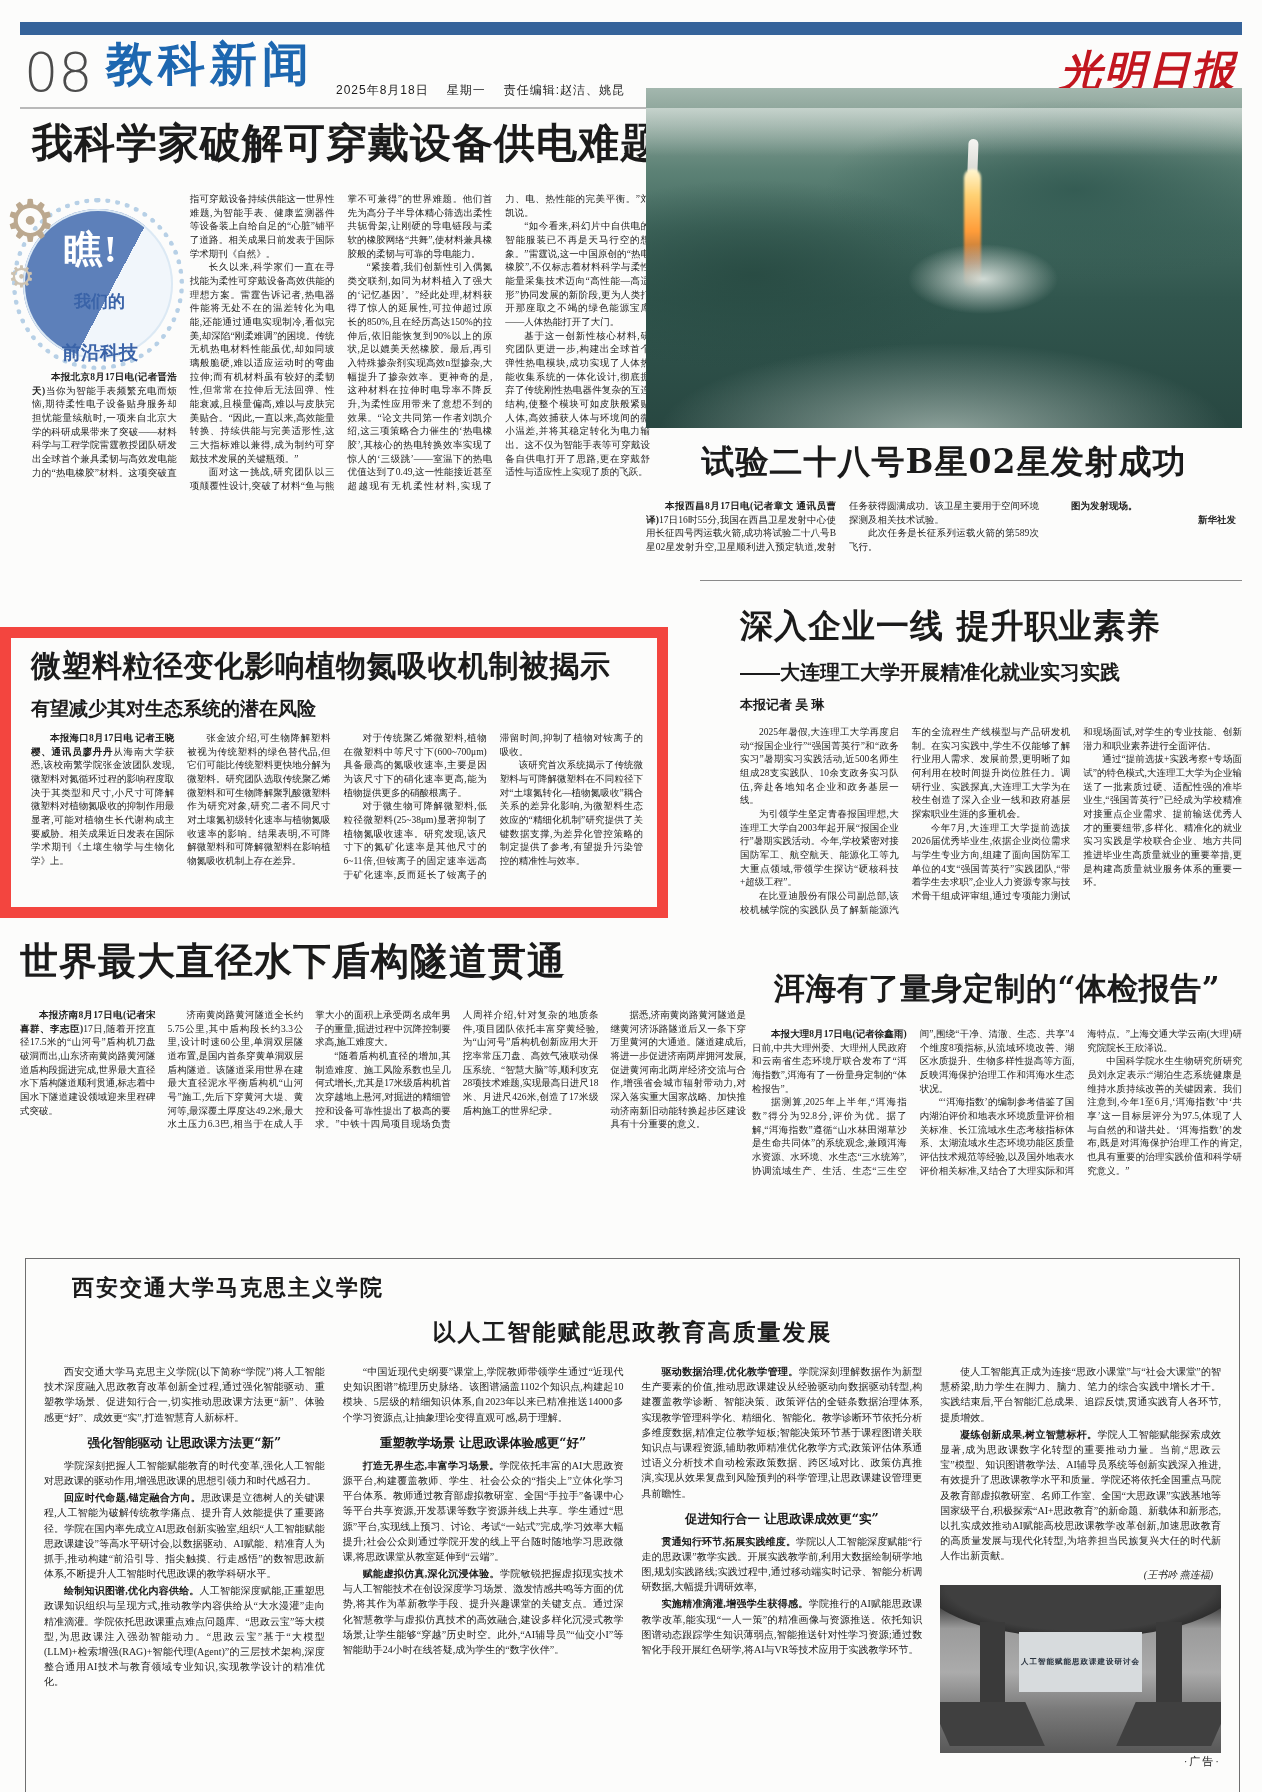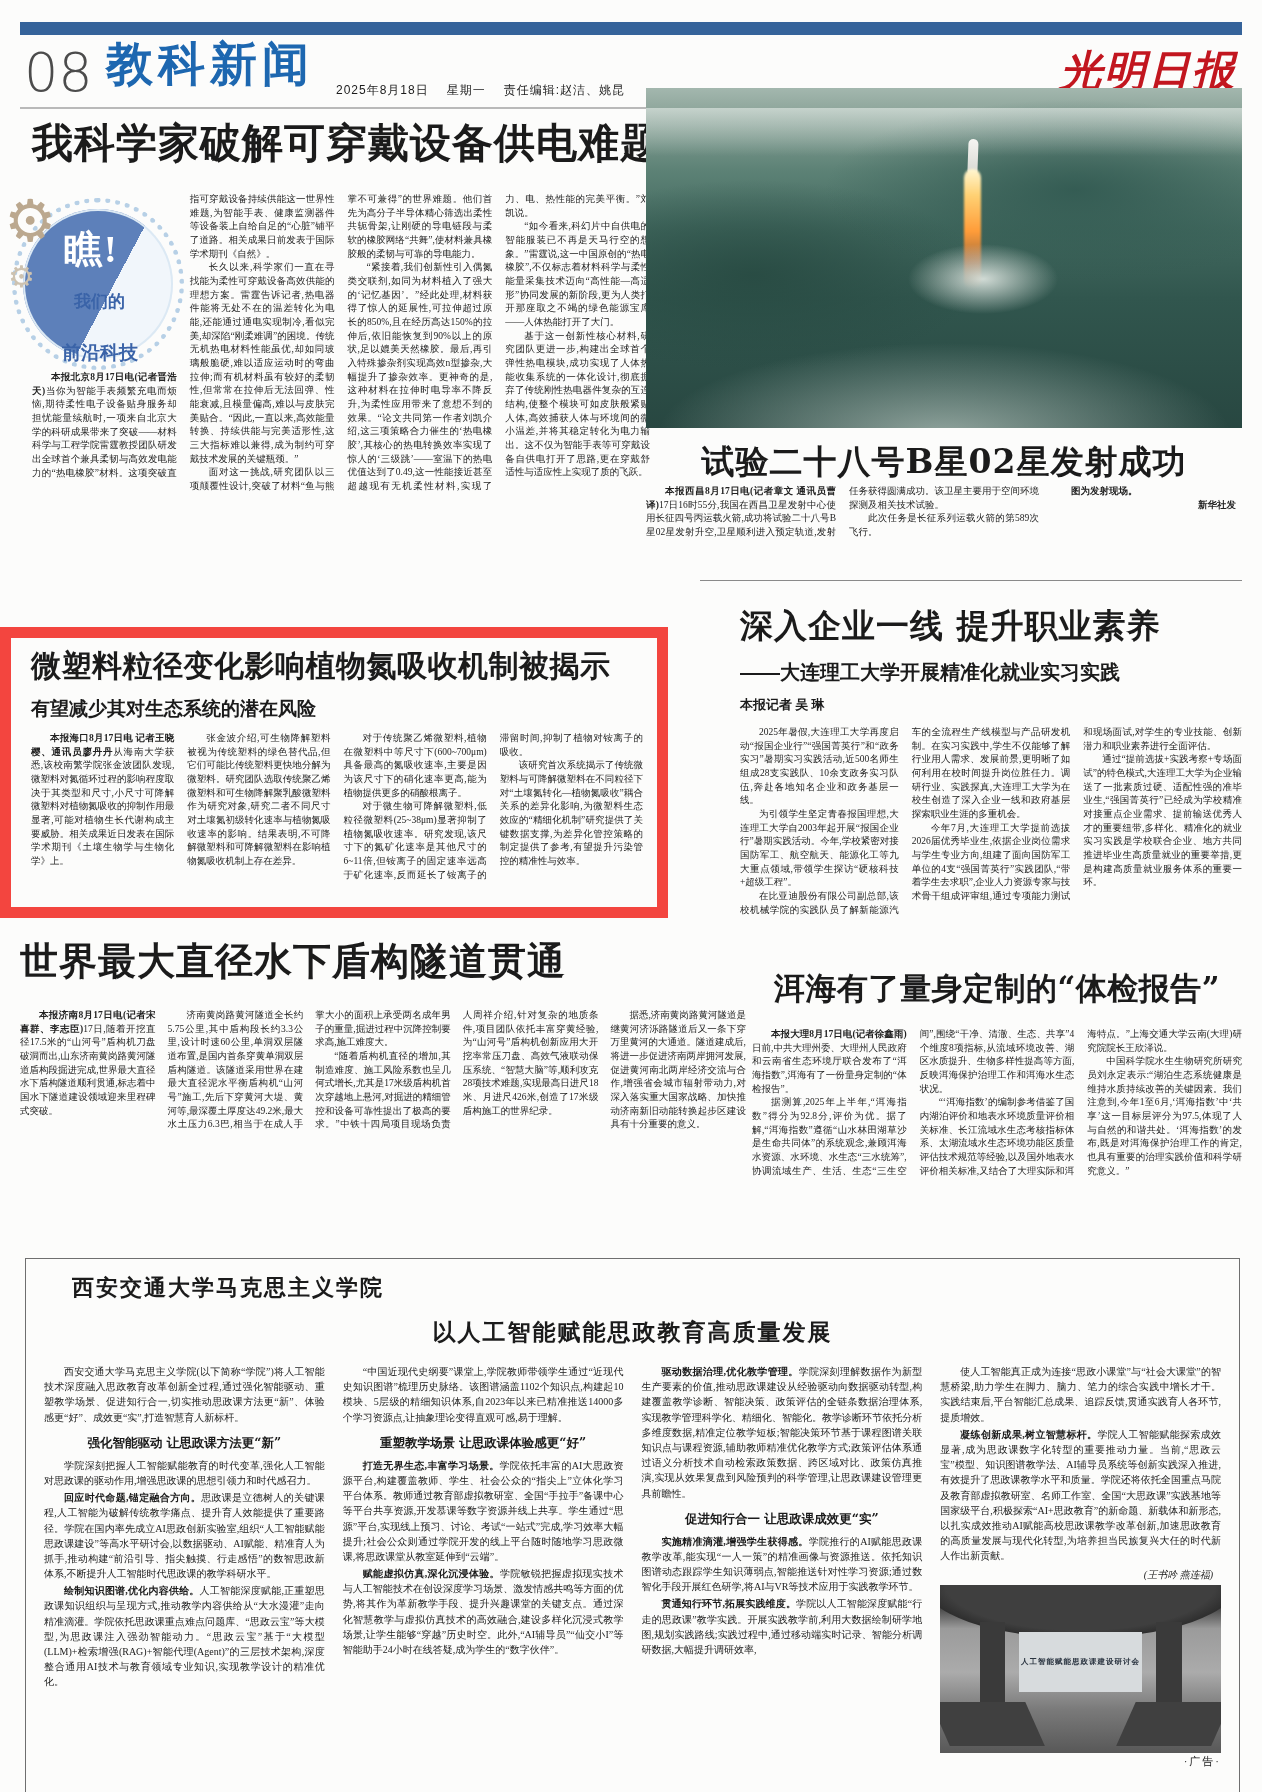--- a/index.html
+++ b/index.html
@@ -62,21 +62,21 @@
      background:linear-gradient(180deg,rgba(240,245,242,.55),rgba(240,245,242,0));}
   .rocket{position:absolute;left:54%;top:15%;width:10px;height:34px;border-radius:5px 5px 2px 2px;
      background:linear-gradient(#f5f5f2,#d9d9d3);transform:rotate(2deg);}
   .flame{position:absolute;left:calc(54% - 4px);top:calc(15% + 30px);width:17px;height:120px;border-radius:9px;
      background:linear-gradient(#fff7d2,#ffd173 22%,#ff9c39 52%,rgba(255,116,38,.5) 78%,rgba(255,116,38,0));
      filter:blur(1px);}
   .smoke{position:absolute;left:44%;top:46%;width:150px;height:70px;
      background:radial-gradient(closest-side,rgba(236,241,236,.85),rgba(236,241,236,0));}
   .a-sat{position:absolute;left:646px;top:440px;width:596px;}
   .a-sat h2{font-size:33px;font-weight:900;text-align:center;letter-spacing:1px;}
-  .a-sat .body{margin-top:0;height:112px;}
+  .a-sat .body{margin-top:15px;height:112px;}
   .a-sat .cap{font-weight:bold;}
   .a-sat .credit{text-align:right;font-weight:bold;text-indent:0;padding-right:6px;}
   .rule-r1{position:absolute;left:700px;top:580px;width:542px;height:1px;background:#8a8a8a;}
   .a-dlut{position:absolute;left:740px;top:604px;width:502px;}
   .a-dlut h2{font-size:33px;font-weight:900;letter-spacing:1px;}
   .a-dlut .sub{font-size:20px;font-weight:600;margin-top:10px;font-family:"Liberation Sans",sans-serif;}
   .a-dlut .byline{font-size:13px;font-weight:bold;margin-top:10px;}
   .a-dlut .body{margin-top:12px;height:238px;}
   .a-erhai{position:absolute;left:752px;top:968px;width:490px;}
   .a-erhai h2{font-size:31px;font-weight:900;text-align:center;letter-spacing:.5px;white-space:nowrap;}
@@ -219,22 +219,22 @@
       </div>
       <div class="ad-col" data-name="ad-column-2">
         <p data-name="paragraph">“中国近现代史纲要”课堂上,学院教师带领学生通过“近现代史知识图谱”梳理历史脉络。该图谱涵盖1102个知识点,构建起10模块、5层级的精细知识体系,自2023年以来已精准推送14000多个学习资源点,让抽象理论变得直观可感,易于理解。</p>
         <h4 data-name="ad-subhead">重塑教学场景 让思政课体验感更“好”</h4>
         <p data-name="paragraph"><b>打造无界生态,丰富学习场景。</b><span>学院依托丰富的AI大思政资源平台,构建覆盖教师、学生、社会公众的“指尖上”立体化学习平台体系。教师通过教育部虚拟教研室、全国“手拉手”备课中心等平台共享资源,开发慕课等数字资源并线上共享。学生通过“思源”平台,实现线上预习、讨论、考试“一站式”完成,学习效率大幅提升;社会公众则通过学院开发的线上平台随时随地学习思政微课,将思政课堂从教室延伸到“云端”。</span></p>
         <p data-name="paragraph"><b>赋能虚拟仿真,深化沉浸体验。</b><span>学院敏锐把握虚拟现实技术与人工智能技术在创设深度学习场景、激发情感共鸣等方面的优势,将其作为革新教学手段、提升兴趣课堂的关键支点。通过深化智慧教学与虚拟仿真技术的高效融合,建设多样化沉浸式教学场景,让学生能够“穿越”历史时空。此外,“AI辅导员”“仙交小I”等智能助手24小时在线答疑,成为学生的“数字伙伴”。</span></p>
       </div>
       <div class="ad-col" data-name="ad-column-3">
         <p data-name="paragraph"><b>驱动数据治理,优化教学管理。</b><span>学院深刻理解数据作为新型生产要素的价值,推动思政课建设从经验驱动向数据驱动转型,构建覆盖教学诊断、智能决策、政策评估的全链条数据治理体系,实现教学管理科学化、精细化、智能化。教学诊断环节依托分析多维度数据,精准定位教学短板;智能决策环节基于课程图谱关联知识点与课程资源,辅助教师精准优化教学方式;政策评估体系通过语义分析技术自动检索政策数据、跨区域对比、政策仿真推演,实现从效果复盘到风险预判的科学管理,让思政课建设管理更具前瞻性。</span></p>
         <h4 data-name="ad-subhead">促进知行合一 让思政课成效更“实”</h4>
+        <p data-name="paragraph"><b>贯通知行环节,拓展实践维度。</b><span>学院以人工智能深度赋能“行走的思政课”教学实践。开展实践教学前,利用大数据绘制研学地图,规划实践路线;实践过程中,通过移动端实时记录、智能分析调研数据,大幅提升调研效率,</span></p>
         <p data-name="paragraph"><b>实施精准滴灌,增强学生获得感。</b><span>学院推行的AI赋能思政课教学改革,能实现“一人一策”的精准画像与资源推送。依托知识图谱动态跟踪学生知识薄弱点,智能推送针对性学习资源;通过数智化手段开展红色研学,将AI与VR等技术应用于实践教学环节。</span></p>
-        <p data-name="paragraph"><b>贯通知行环节,拓展实践维度。</b><span>学院以人工智能深度赋能“行走的思政课”教学实践。开展实践教学前,利用大数据绘制研学地图,规划实践路线;实践过程中,通过移动端实时记录、智能分析调研数据,大幅提升调研效率,</span></p>
       </div>
       <div class="ad-col" data-name="ad-column-4">
         <p data-name="paragraph">使人工智能真正成为连接“思政小课堂”与“社会大课堂”的智慧桥梁,助力学生在脚力、脑力、笔力的综合实践中增长才干。实践结束后,平台智能汇总成果、追踪反馈,贯通实践育人各环节,提质增效。</p>
         <p data-name="paragraph"><b>凝练创新成果,树立智慧标杆。</b><span>学院人工智能赋能探索成效显著,成为思政课数字化转型的重要推动力量。当前,“思政云宝”模型、知识图谱教学法、AI辅导员系统等创新实践深入推进,有效提升了思政课教学水平和质量。学院还将依托全国重点马院及教育部虚拟教研室、名师工作室、全国“大思政课”实践基地等国家级平台,积极探索“AI+思政教育”的新命题、新载体和新形态,以扎实成效推动AI赋能高校思政课教学改革创新,加速思政教育的高质量发展与现代化转型,为培养担当民族复兴大任的时代新人作出新贡献。</span></p>
         <p class="sig" data-name="ad-signature">(王书吟  燕连福)</p>
         <div class="conf" data-name="conference-photo">
           <div class="conf-arch" data-name="ceiling-arch"></div>
           <div class="curt l" data-name="curtain-left"></div>
           <div class="curt r" data-name="curtain-right"></div>
           <div class="conf-screen" data-name="projector-screen">人工智能赋能思政课建设研讨会</div>

